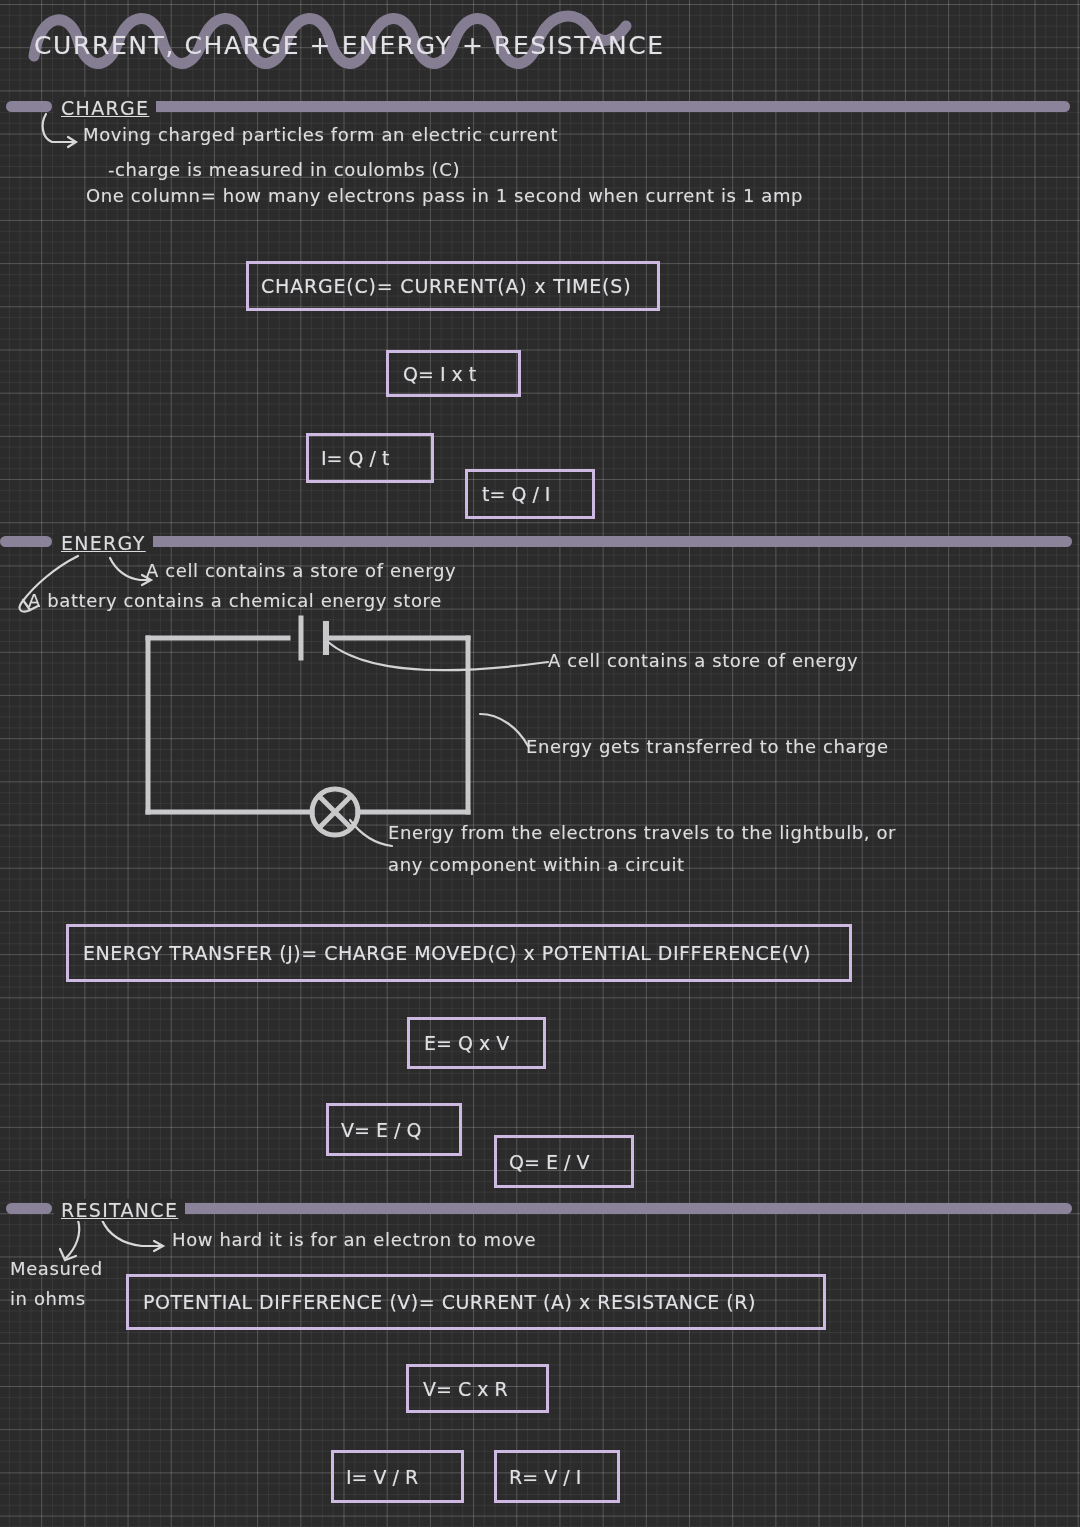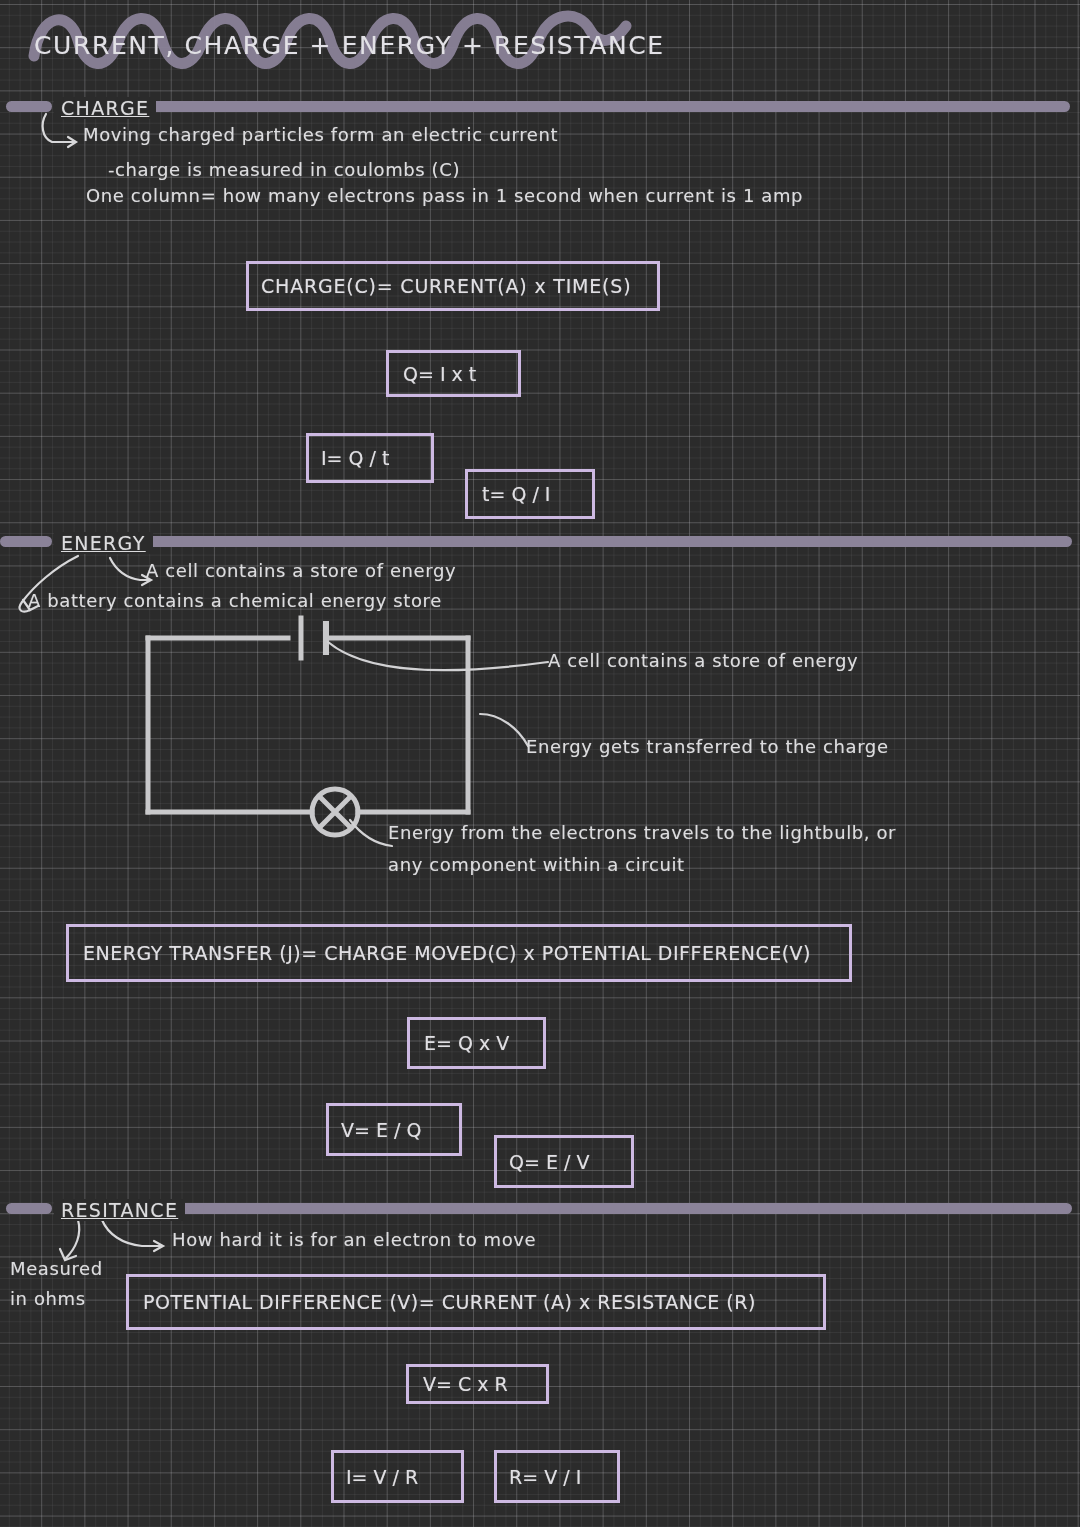--- a/index.html
+++ b/index.html
@@ -191,21 +191,21 @@
   </svg>
 
   <div class="ink" style="left:172px;top:1229px;font-size:18px;">How hard it is for an electron to move</div>
   <div class="ink" style="left:10px;top:1258px;font-size:18px;">Measured</div>
   <div class="ink" style="left:10px;top:1288px;font-size:18px;">in ohms</div>
 
   <div class="fbox" style="left:126px;top:1274px;width:700px;height:56px;justify-content:flex-start;padding-left:14px;font-size:19px;letter-spacing:0.5px;">
     <span>POTENTIAL DIFFERENCE (V)=  CURRENT (A)  x  RESISTANCE (R)</span>
   </div>
 
-  <div class="fbox" style="left:406px;top:1364px;width:143px;height:40px;justify-content:flex-start;padding-left:14px;font-size:19px;">
+  <div class="fbox" style="left:406px;top:1364px;width:143px;height:49px;justify-content:flex-start;padding-left:14px;font-size:19px;">
     <span>V=  C  x  R</span>
   </div>
 
   <div class="fbox" style="left:331px;top:1450px;width:133px;height:53px;justify-content:flex-start;padding-left:12px;font-size:19px;">
     <span>I=  V  /  R</span>
   </div>
   <div class="fbox" style="left:494px;top:1450px;width:126px;height:53px;justify-content:flex-start;padding-left:12px;font-size:19px;">
     <span>R=  V  /  I</span>
   </div>
 

